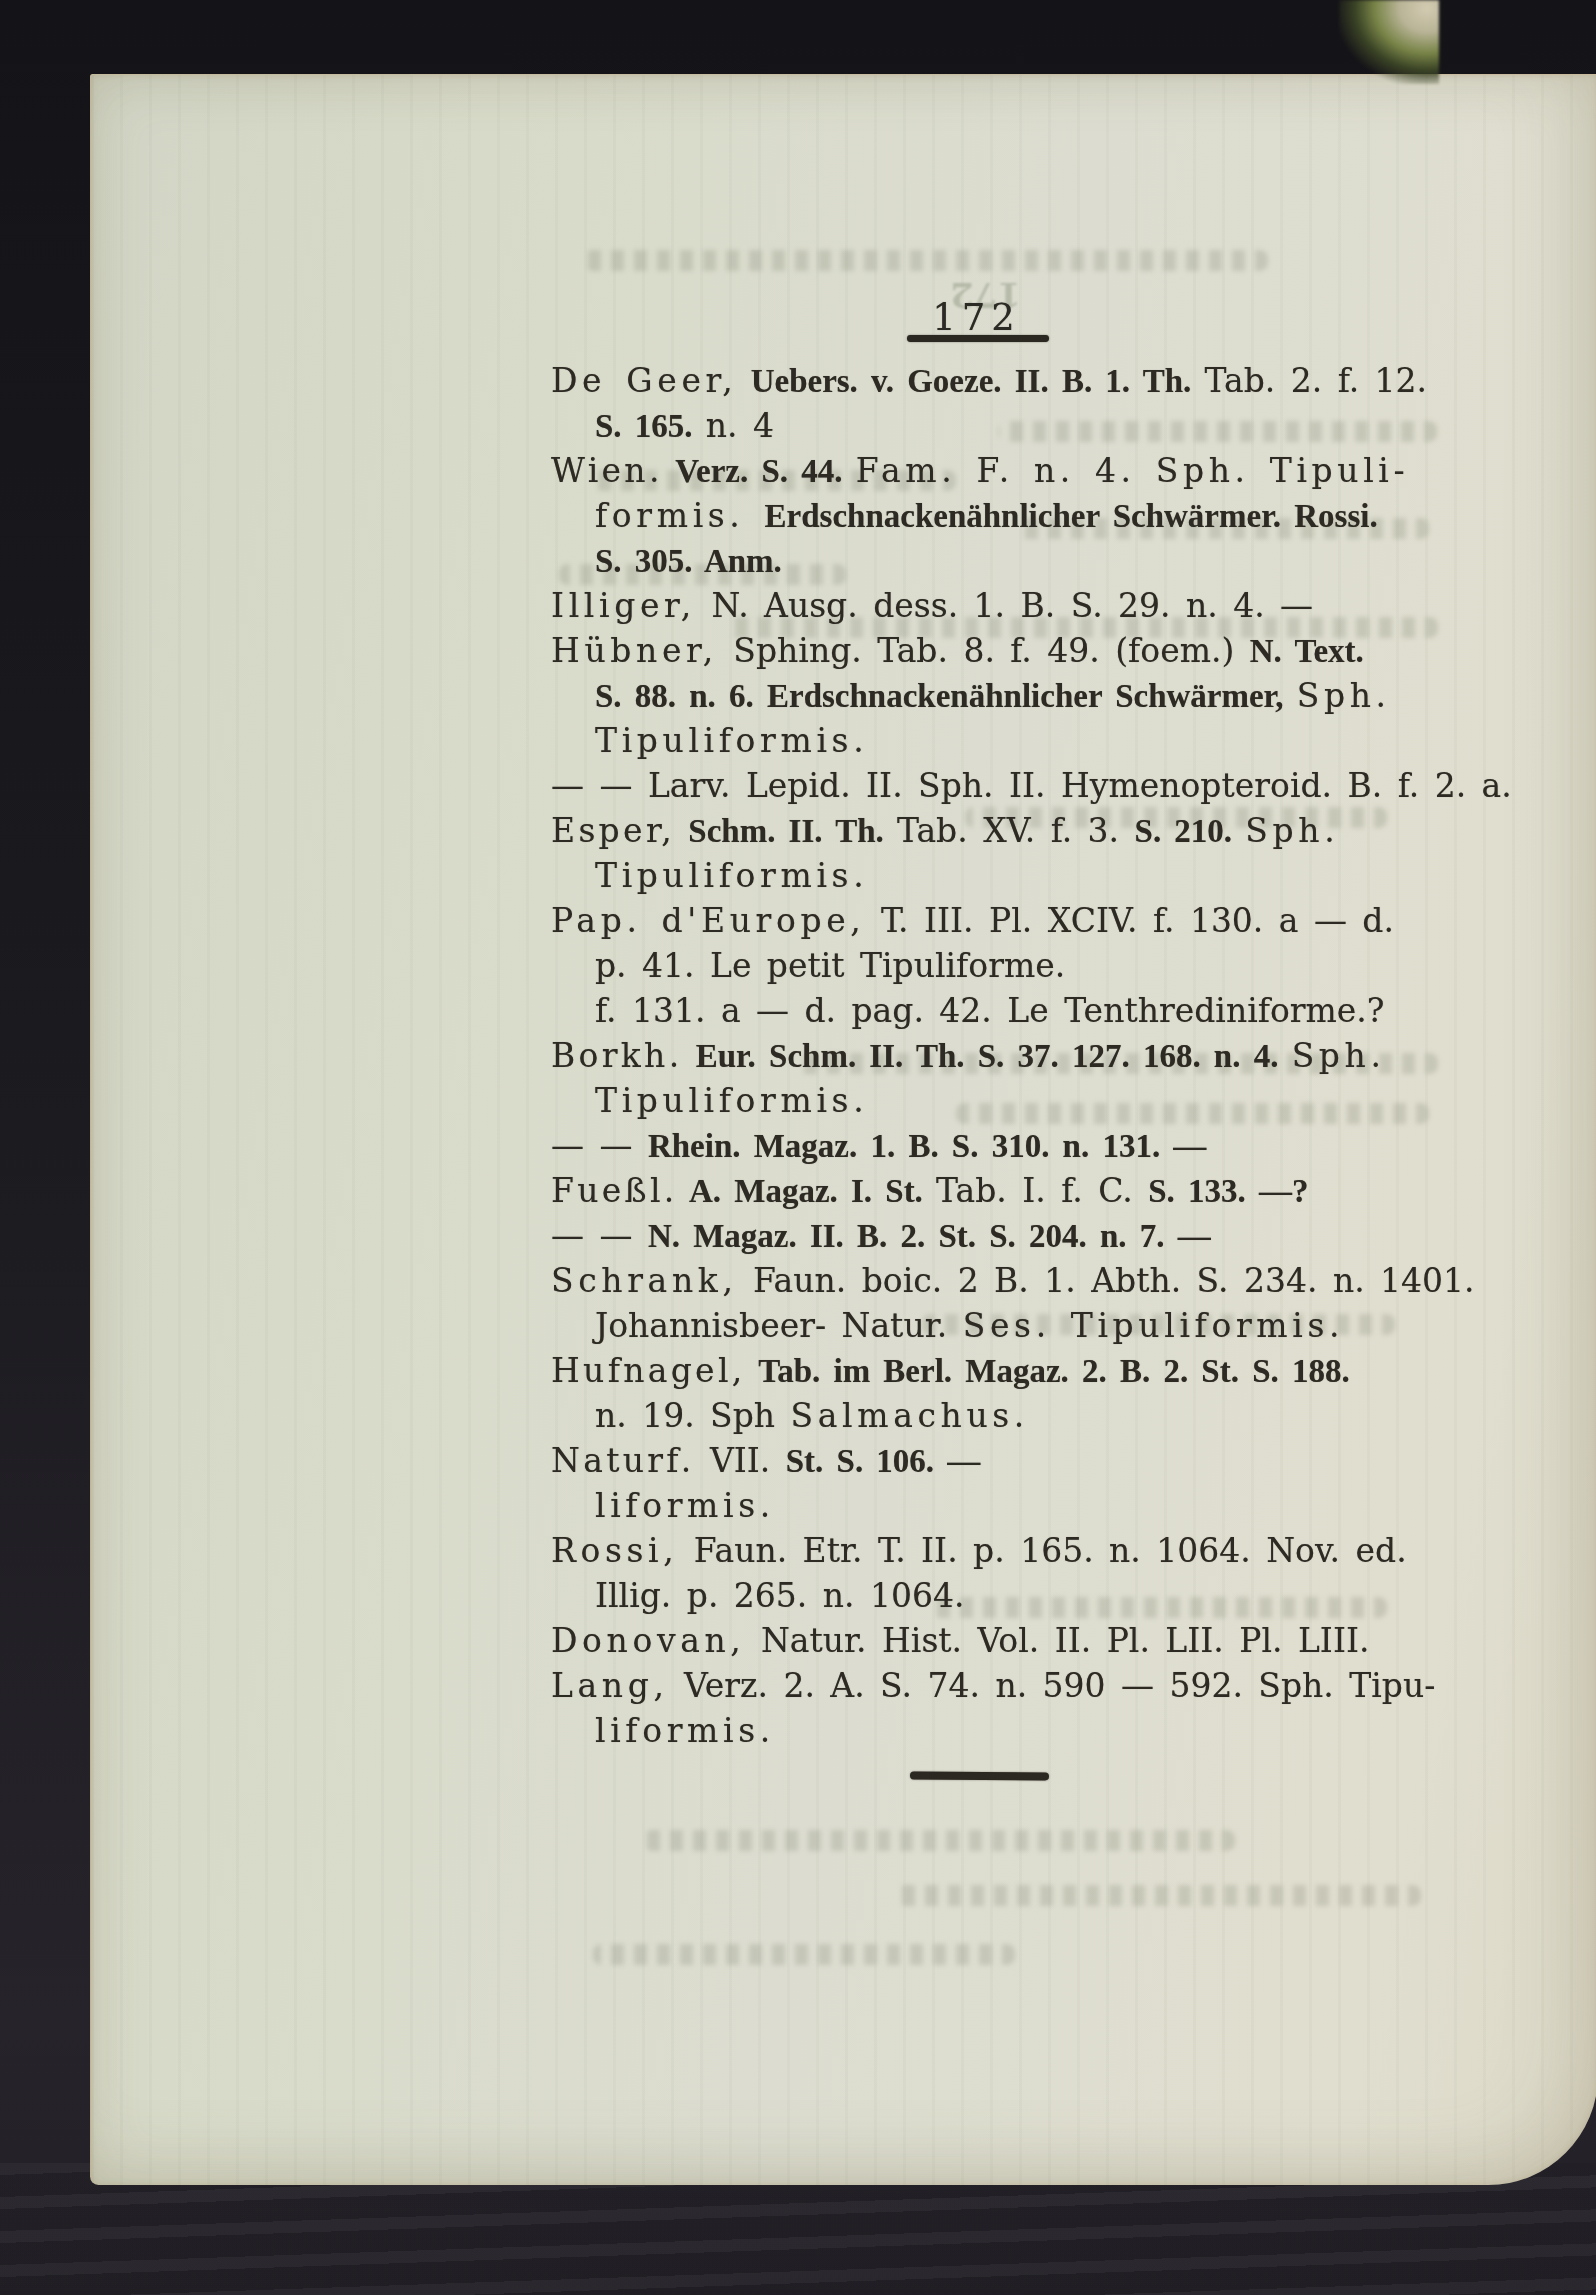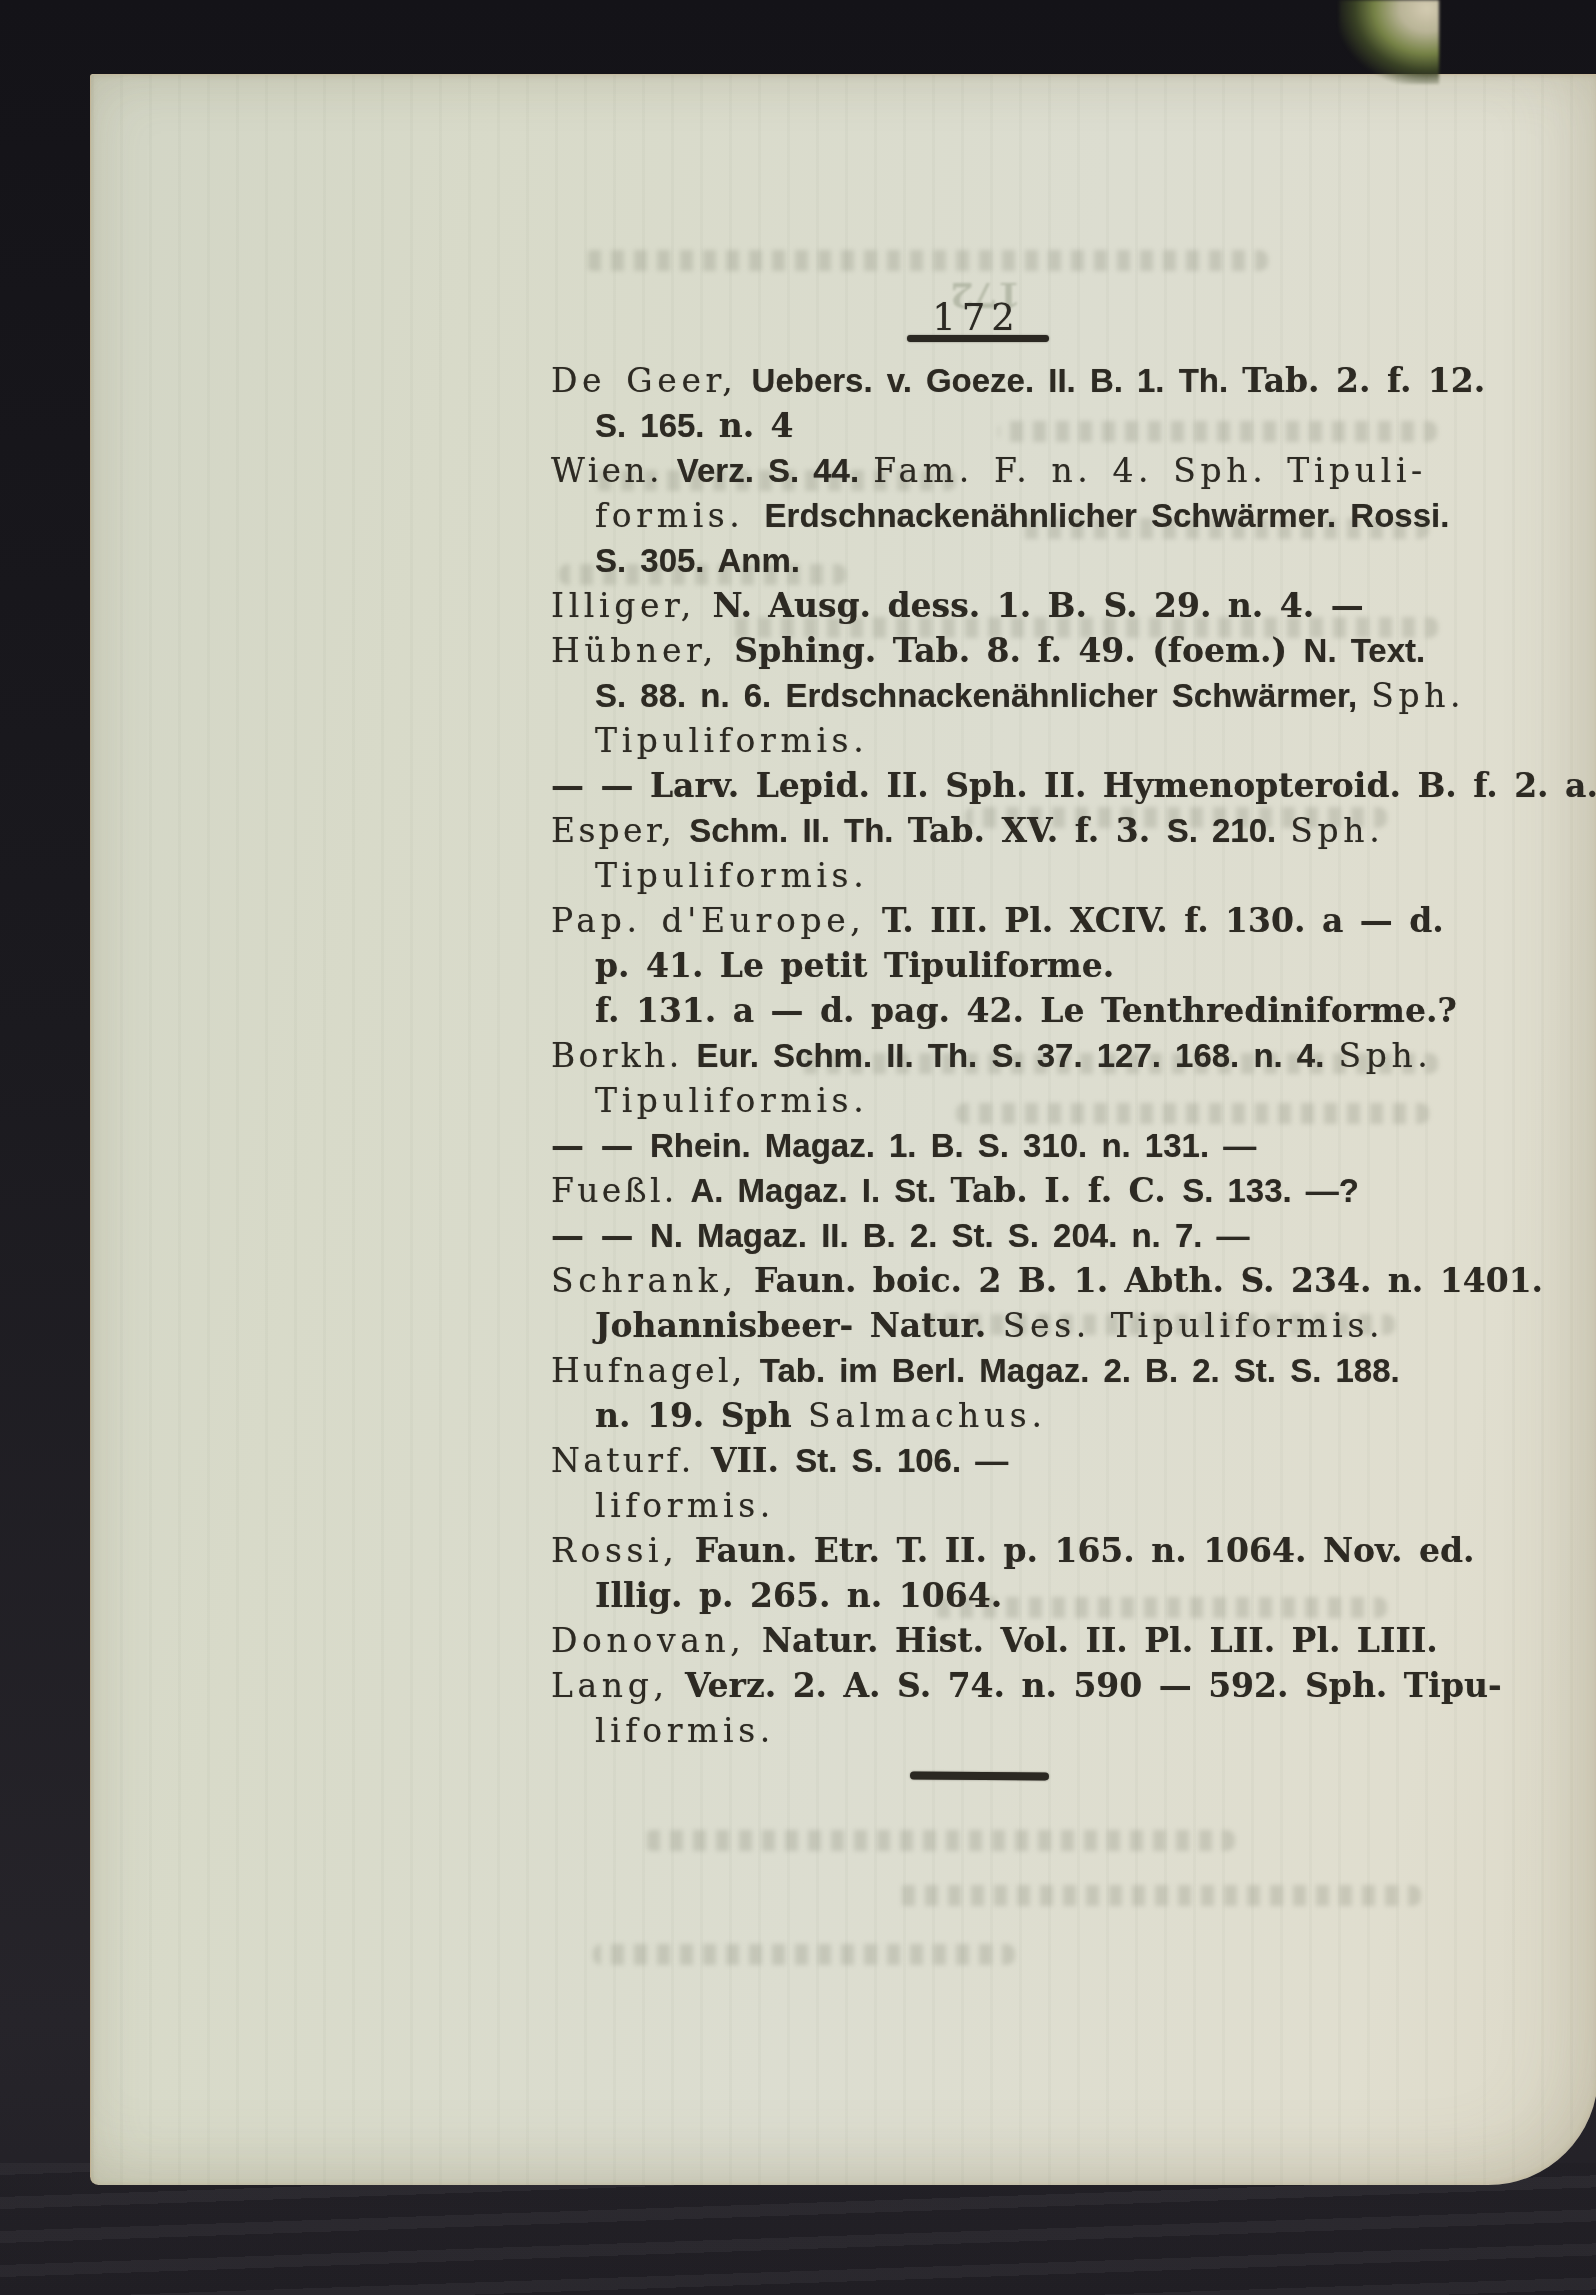--- a/index.html
+++ b/index.html
@@ -42,23 +42,23 @@
     text-shadow:0 0 0.8px rgba(44,42,36,.55);}
   .pn-rule{position:absolute;left:907px;top:335px;width:142px;height:6.8px;background:#2b2822;
     border-radius:3.4px;box-shadow:0 0 1.7px rgba(43,40,34,.6);}
   .end-rule{position:absolute;left:910px;top:1772px;width:139px;height:7.6px;background:#2b2822;
     border-radius:4.2px;transform:rotate(.4deg);box-shadow:0 0 1.7px rgba(43,40,34,.6);}
 
   .textblock{position:absolute;left:551px;top:358px;width:929px;color:#2d2a23;
     text-shadow:0 0 0.8px rgba(45,42,35,.45);}
   .line{height:45px;line-height:45px;font-size:33px;white-space:nowrap;word-spacing:.15em;}
   .line.ind{padding-left:44px;}
-  .seg-a{font-family:"DejaVu Serif",serif;font-weight:700;}
+  .seg-a{font-family:"DejaVu Serif",serif;font-weight:400;}
   .seg-a-sp{font-family:"DejaVu Serif",serif;font-weight:400;letter-spacing:.14em;text-align:right;}
-  .seg-f{font-family:Liberation Sans, sans-serif;font-weight:700;}
+  .seg-f{font-family:Liberation Serif, serif;font-weight:700;}
   .seg-f-sp{font-family:"DejaVu Serif",serif;font-weight:400;letter-spacing:.10em;}
 </style>
 </head>
 <body>
 
 <div id="stage">
   <div class="cloth-texture"></div>
 
   <div class="paper">
     <div id="ghost-host">

